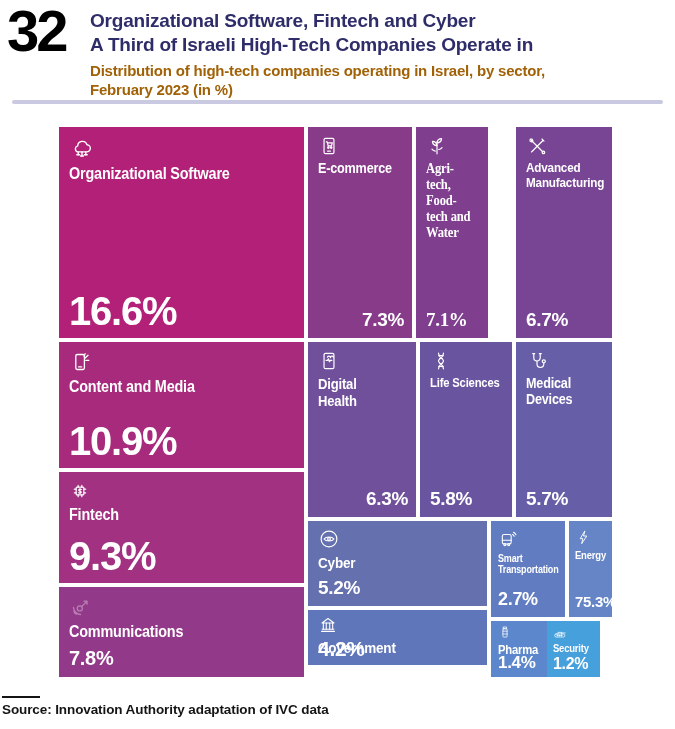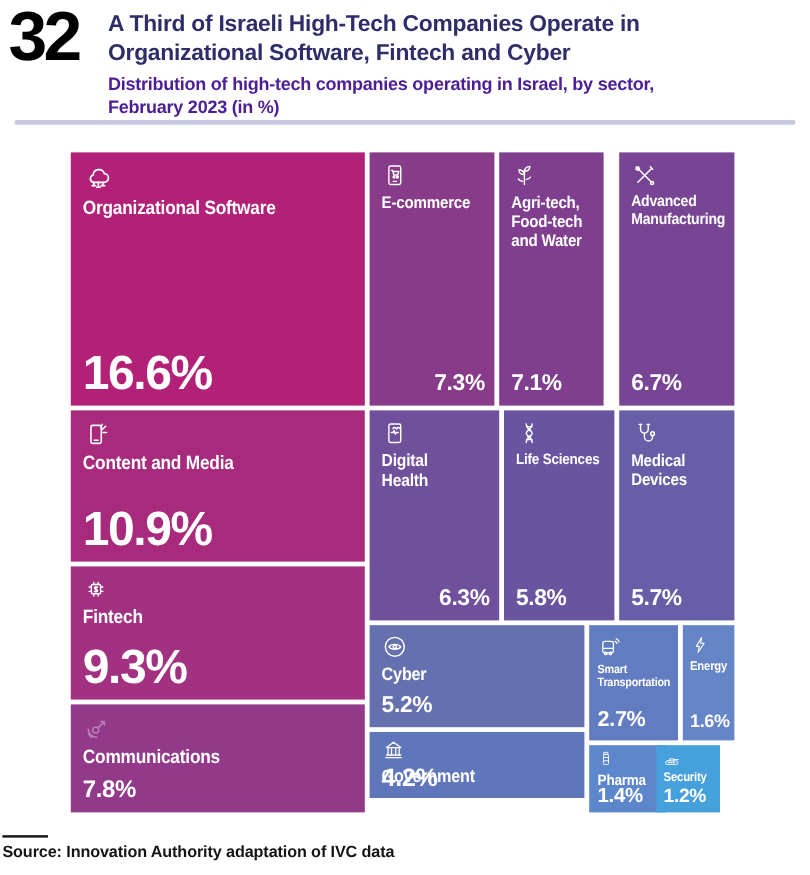--- a/index.html
+++ b/index.html
@@ -15,21 +15,21 @@
   }
   .fig-title{
     position:absolute;left:90px;top:9px;
     font-size:19px;font-weight:700;line-height:1.24;letter-spacing:-0.2px;
     color:#2f2d69;
   }
   .fig-title span{display:block;}
   .fig-subtitle{
     position:absolute;left:90px;top:62px;
     font-size:15px;font-weight:700;line-height:1.26;letter-spacing:-0.2px;
-    color:#4c1d95;
+    color:#a16207;
   }
   .fig-subtitle span{display:block;}
   .fig-divider{
     position:absolute;left:12px;top:100px;width:651px;height:4px;
     background:#c9c9e2;border-radius:2px;
   }
   .treemap{
     position:absolute;left:59px;top:127px;width:553px;height:550px;border-radius:29px;
   }
   .tile{
@@ -52,22 +52,22 @@
   .src-text{
     position:absolute;left:2px;top:702px;font-size:13.5px;color:#141414;letter-spacing:-0.1px;font-weight:bold;
   }
 </style>
 </head>
 <body>
 
 <div class="fig-num">32</div>
 
 <div class="fig-title">
+  <span>Organizational Software, Fintech and Cyber</span>
   <span>A Third of Israeli High-Tech Companies Operate in</span>
-  <span>Organizational Software, Fintech and Cyber</span>
 </div>
 
 <div class="fig-subtitle">
   <span>Distribution of high-tech companies operating in Israel, by sector,</span>
   <span>February 2023 (in %)</span>
 </div>
 
 <div class="fig-divider"></div>
 
 <div class="treemap" id="treemap">
@@ -122,21 +122,21 @@
           <rect x="6.6" y="3.6" width="10.8" height="16.8" rx="1.6"></rect>
           <path d="M9 7.6h1.1l1 4.2h3.6l.9-3.2H10.3"></path>
           <circle cx="11.3" cy="13.7" r=".8"></circle>
           <circle cx="14.4" cy="13.7" r=".8"></circle>
           <path d="M10.5 17.6h3"></path>
         </svg>
       </span>
       <div class="tile-label" style="font-size: 14px;">E-commerce</div>
       <div class="tile-value" style="font-size: 19px; bottom: 7px; right: 8px;">7.3%</div>
     </div>
-    <div class="tile" style="left: 357px; top: 0px; width: 87px; height: 211px; background: rgb(127, 63, 142); padding: 8px 10px;">
+    <div class="tile" style="left: 357px; top: 0px; width: 72px; height: 211px; background: rgb(127, 63, 142); padding: 8px 10px; font-family: Liberation Serif, serif;">
       <span class="icon">
         <svg width="22" height="22" viewBox="0 0 24 24">
           <path d="M12 20.5V7.5"></path>
           <path d="M12 11.5C8.8 11.5 7.2 9.6 7 7c2.7.1 4.6 1.4 5 4.5z"></path>
           <path d="M12 8.5c3.2 0 4.8-1.9 5-4.5-2.7.1-4.6 1.4-5 4.5z"></path>
           <path d="M6.5 15.5c1 1.3 2.2 2 3.7 2M17.5 13.8c-1 1.3-2.2 2-3.7 2"></path>
         </svg>
       </span>
       <div class="tile-label" style="font-size: 14px;">Agri-tech, Food-tech and Water</div>
       <div class="tile-value" style="font-size: 19px; bottom: 7px; left: 10px;">7.1%</div>
@@ -223,21 +223,21 @@
       <div class="tile-label" style="font-size: 10px;">Smart Transportation</div>
       <div class="tile-value" style="font-size: 18px; bottom: 7px; left: 7px;">2.7%</div>
     </div>
     <div class="tile" style="left: 510px; top: 394px; width: 43px; height: 96px; background: rgb(101, 133, 198); padding: 8px 6px;">
       <span class="icon">
         <svg width="17" height="17" viewBox="0 0 24 24">
           <path d="M13.6 3.2L7.4 13.6h3.6L9.4 20.8l7.2-10.9h-4z"></path>
         </svg>
       </span>
       <div class="tile-label" style="font-size: 10.5px;">Energy</div>
-      <div class="tile-value" style="font-size: 15px; bottom: 7px; left: 6px;">1.6%</div>
+      <div class="tile-value" style="font-size: 15px; bottom: 7px; left: 6px;">75.3%</div>
     </div>
     <div class="tile" style="left: 432px; top: 494px; width: 64px; height: 56px; background: rgb(93, 135, 204); padding: 4px 7px;">
       <span class="icon">
         <svg width="14" height="14" viewBox="0 0 24 24">
           <rect x="9.4" y="3.4" width="5.2" height="3"></rect>
           <rect x="8.4" y="6.4" width="7.2" height="14.2" rx="1.2"></rect>
           <path d="M8.4 10.6h7.2M8.4 15.4h7.2"></path>
         </svg>
       </span>
       <div class="tile-label" style="font-size: 12.5px;">Pharma</div>

